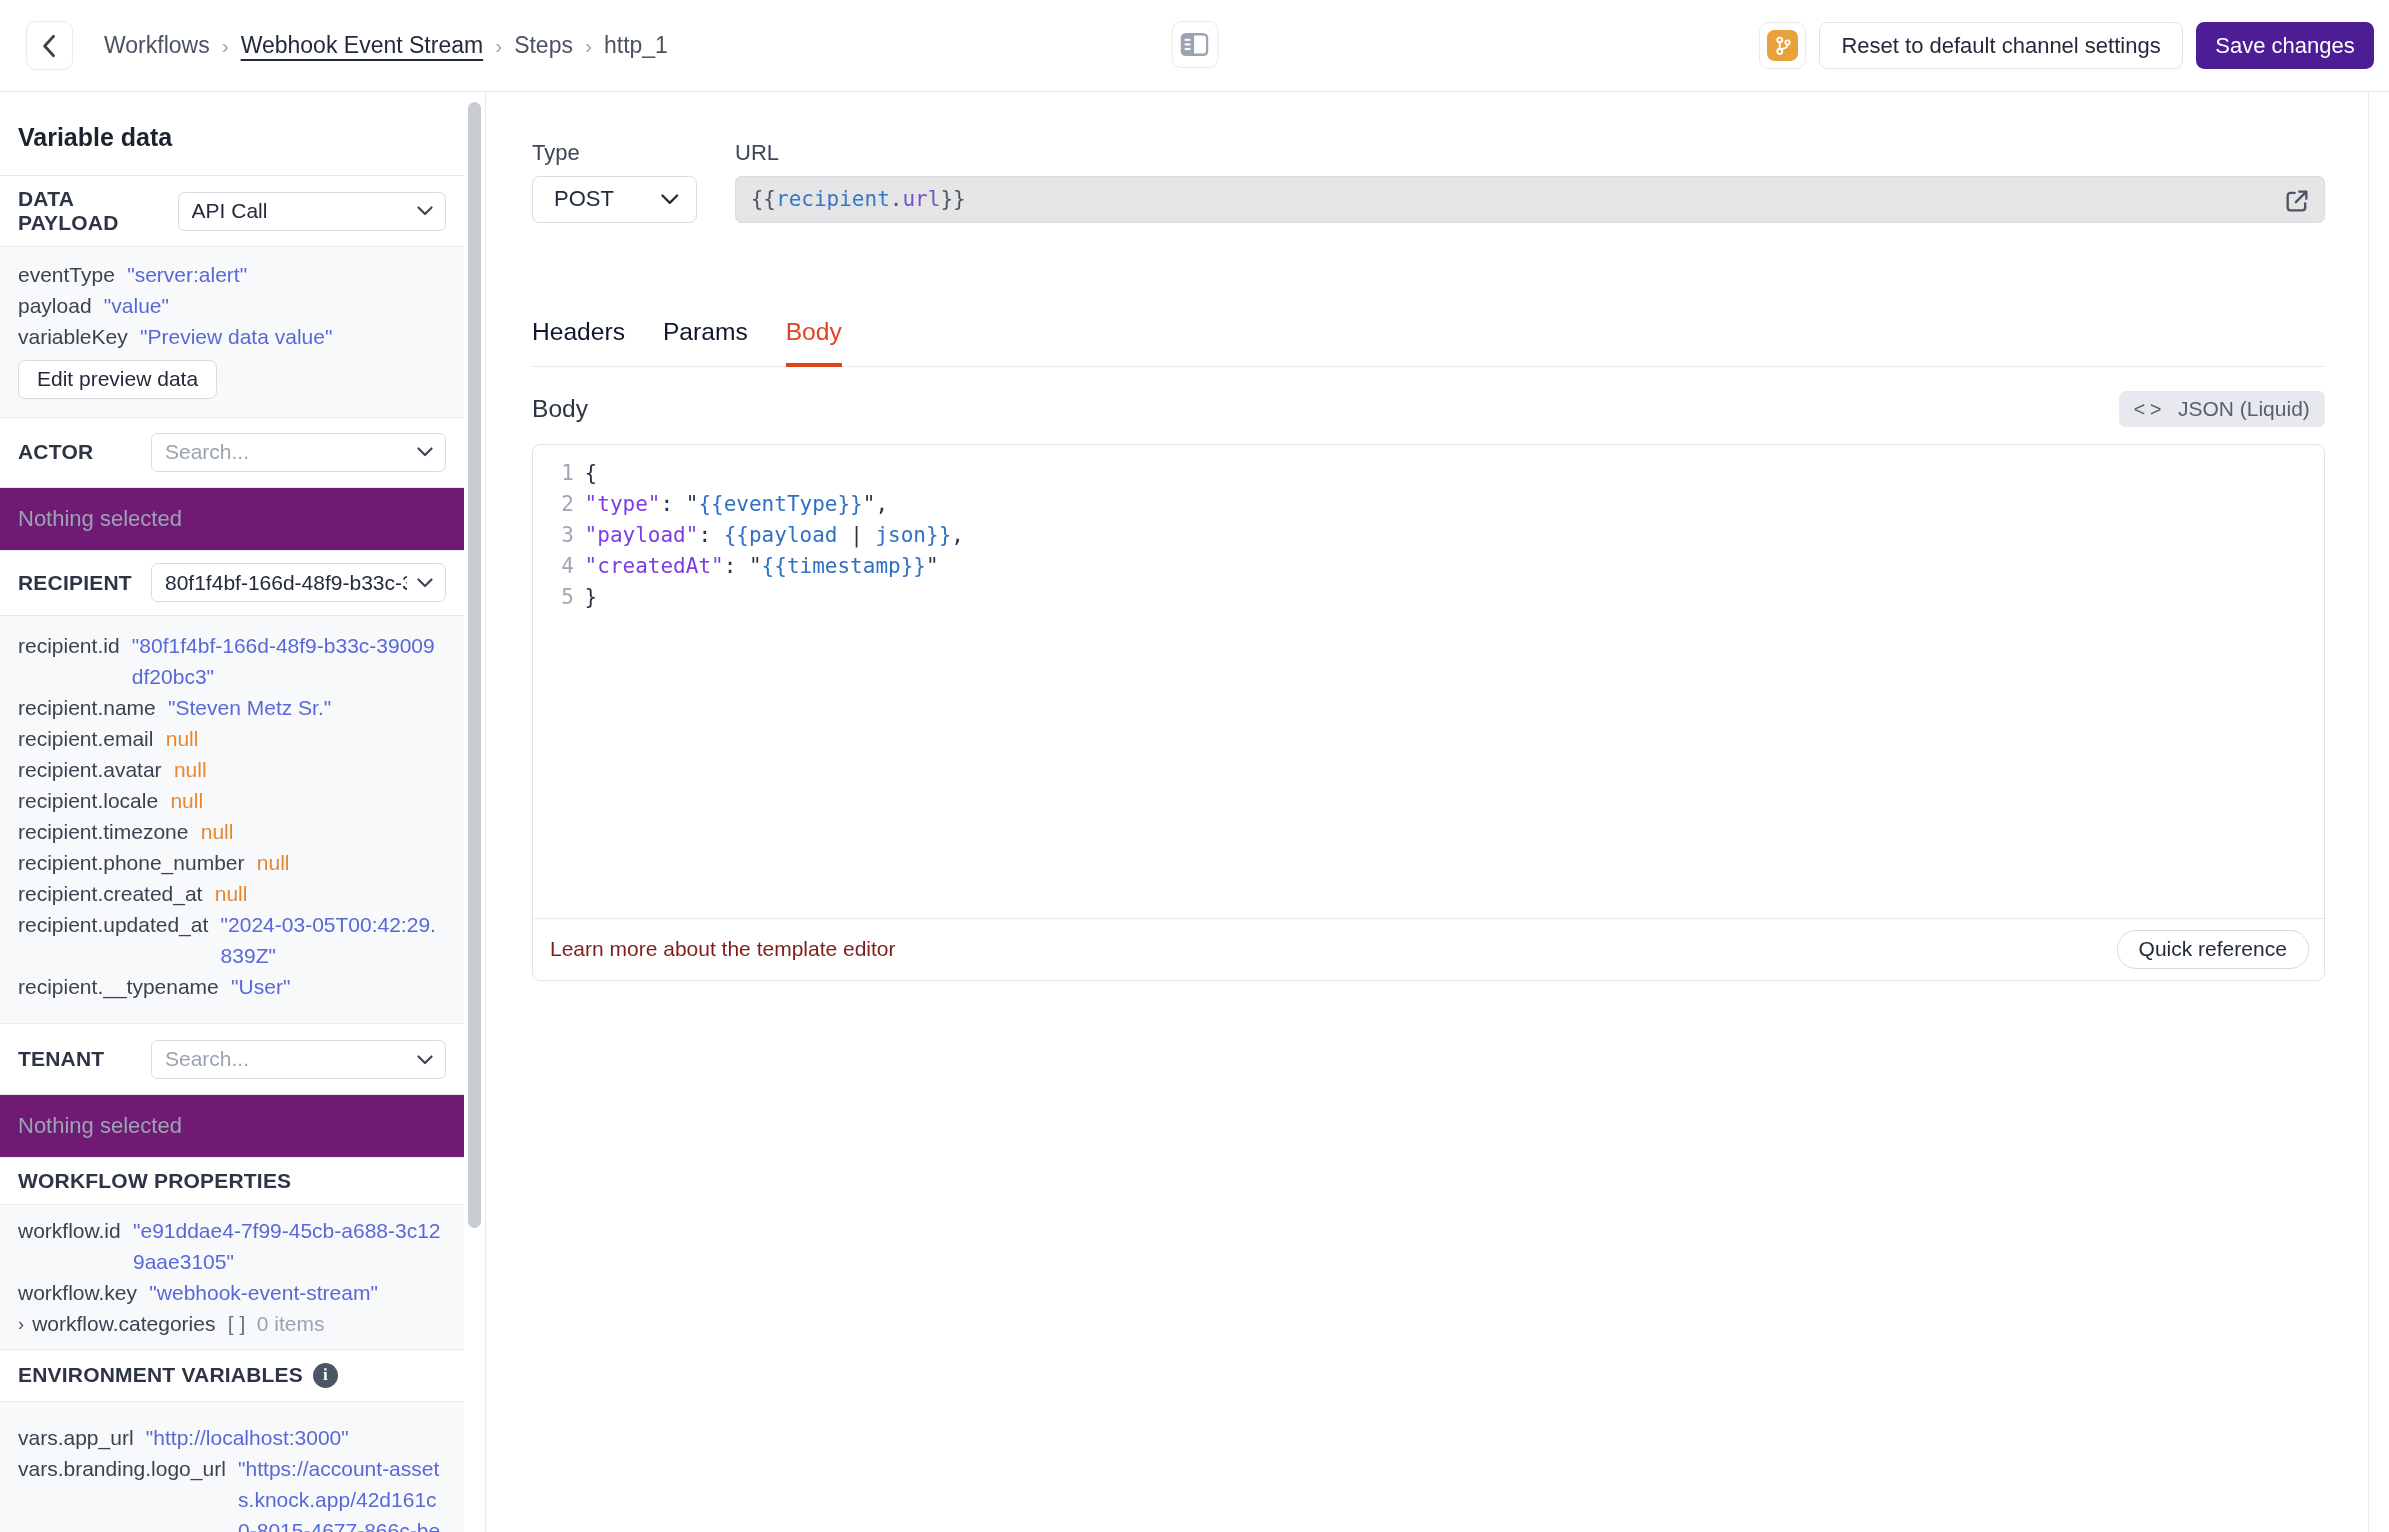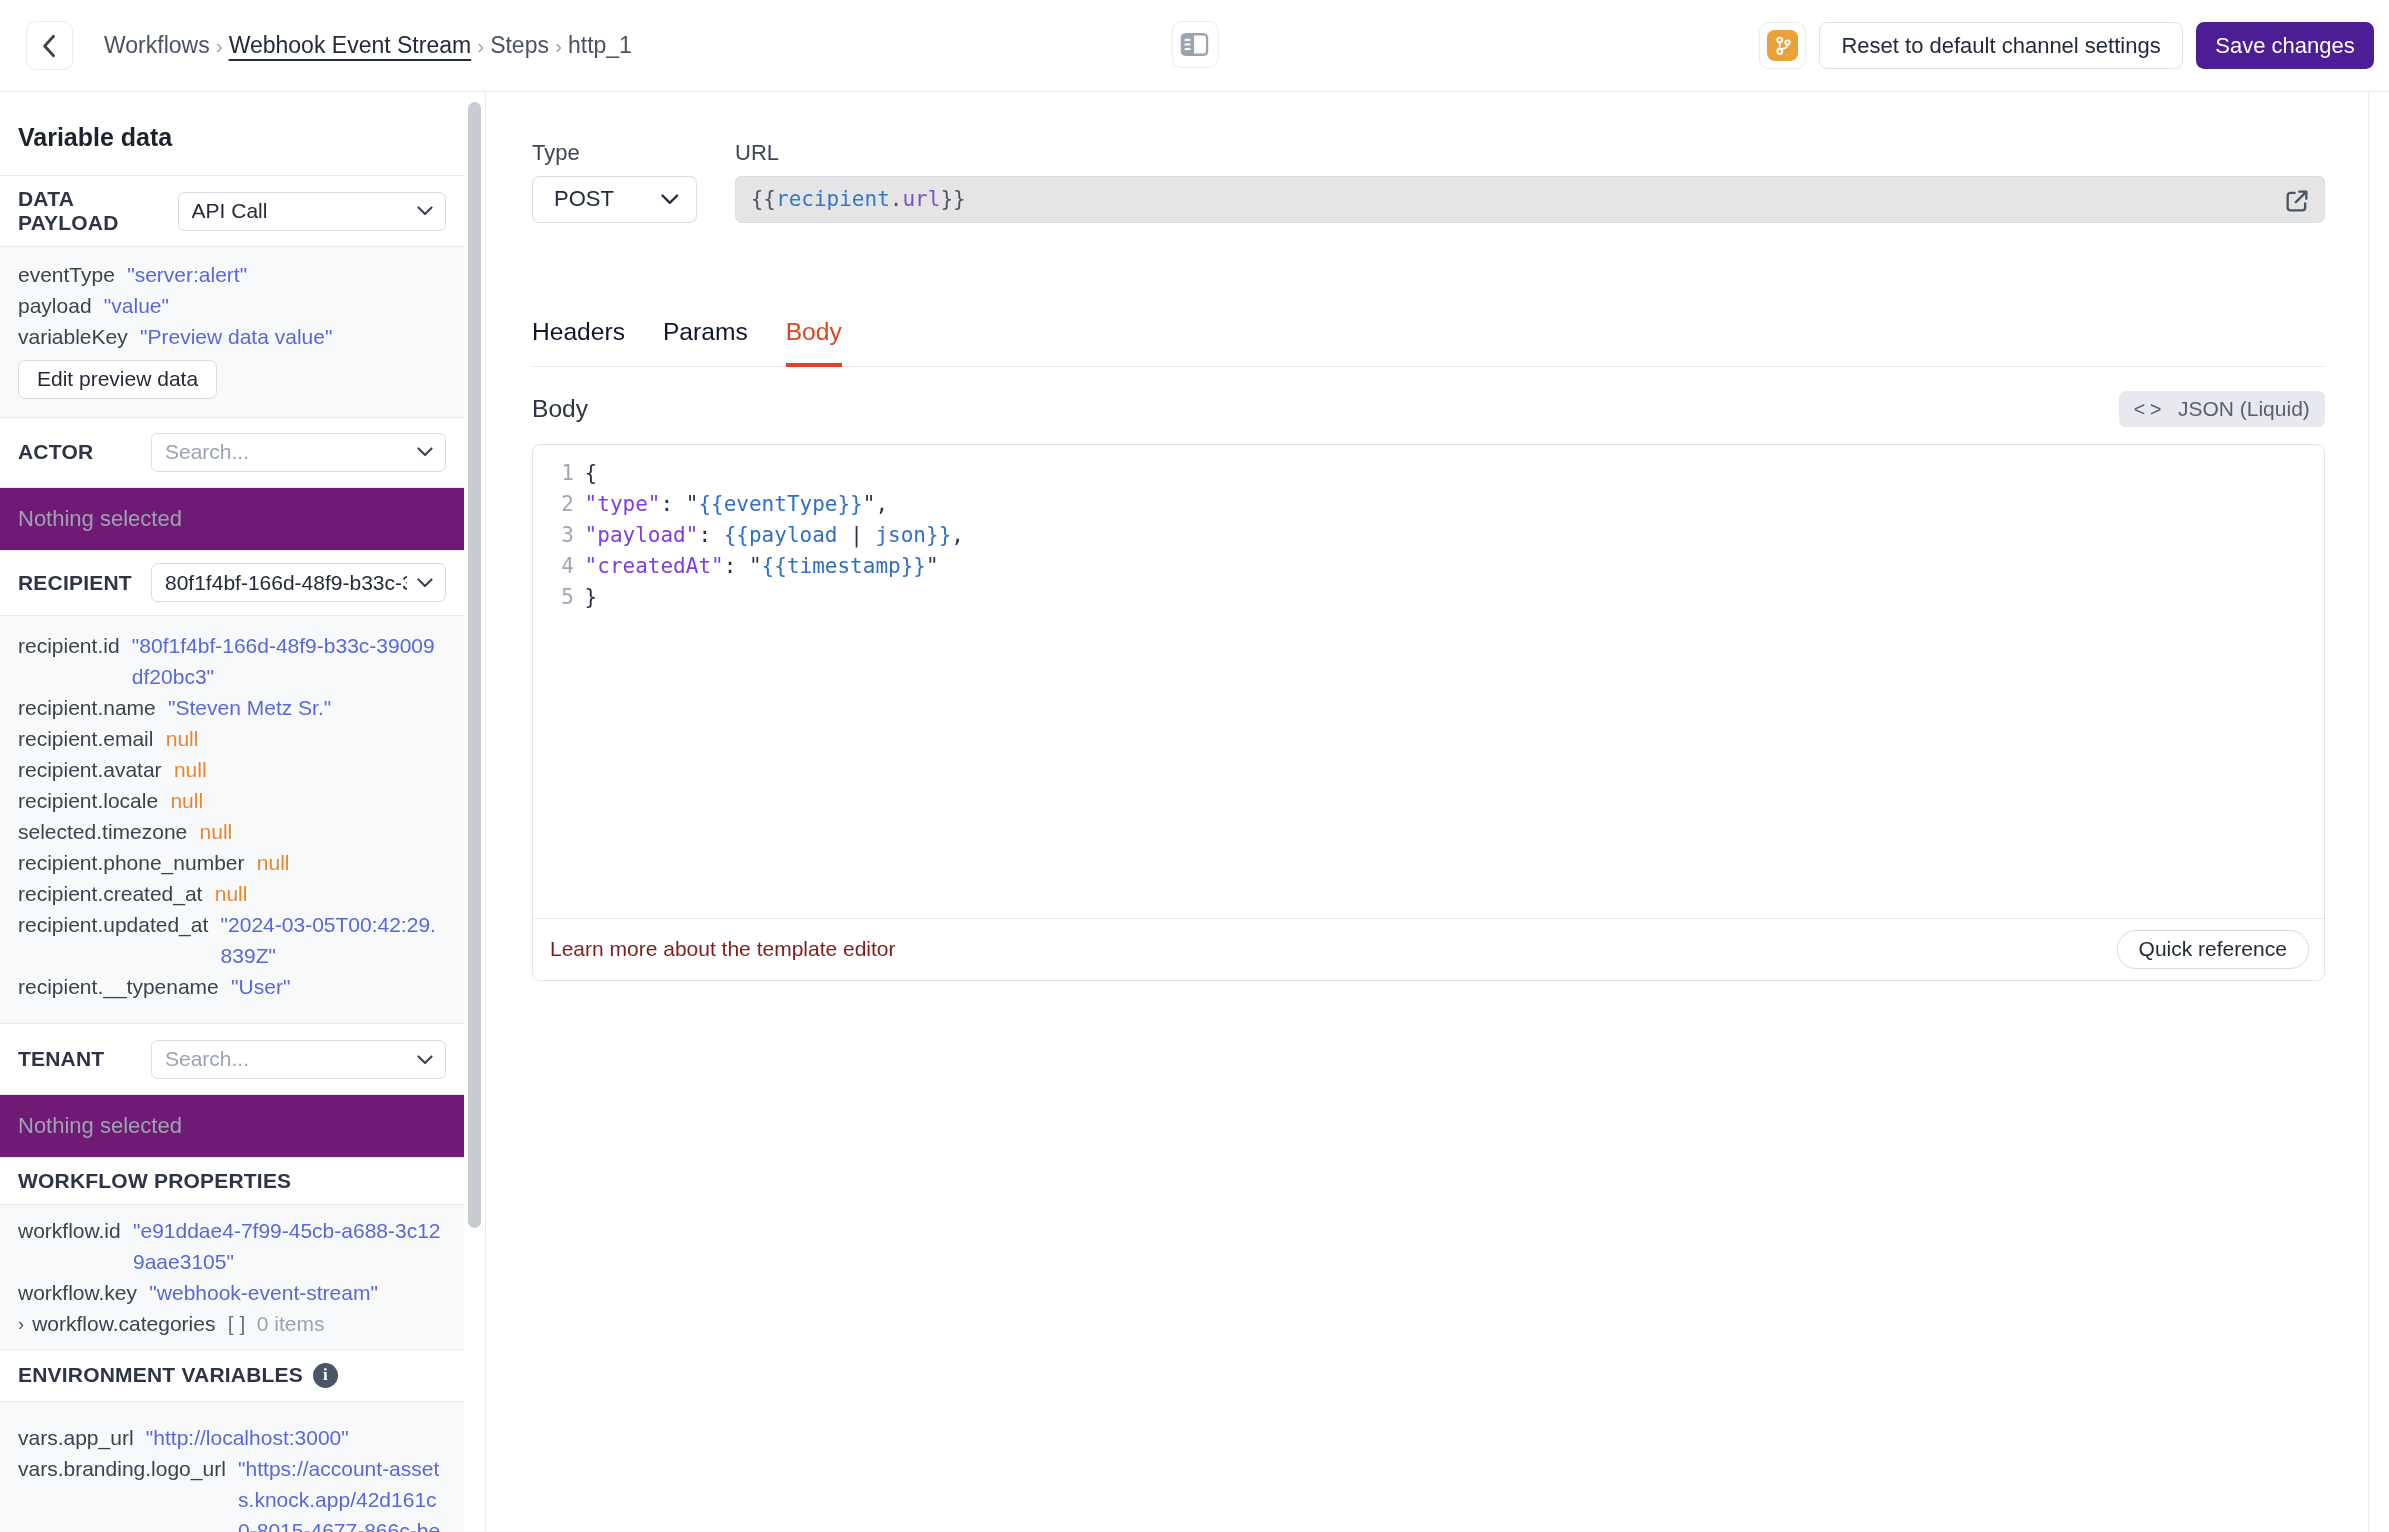--- a/index.html
+++ b/index.html
@@ -13,21 +13,21 @@
   
   .topbar {
     position: relative; height: 92px; display: flex; align-items: center;
     padding: 0 14.7px 0 26px; border-bottom: 0.8px solid #e8eaee; background: #fff;
   }
   .icon-btn {
     display: flex; align-items: center; justify-content: center;
     width: 47px; height: 49px; border: 1.2px solid #e8eaee; border-radius: 9.8px;
     background: #fff; cursor: pointer; flex-shrink: 0;
   }
-  .breadcrumb { display: flex; align-items: center; gap: 6px; margin-left: 31px; font-size: 23px; }
+  .breadcrumb { display: flex; align-items: center; gap: 12px; margin-left: 31px; font-size: 23px; }
   .crumb { color: #4a5362; text-decoration: none; }
   .crumb.current-flow { color: #232b3a; text-decoration: underline; text-underline-offset: 5.7px; text-decoration-thickness: 1.6px; }
   .crumb-sep { color: #9aa3b2; font-size: 21px; }
   .panel-toggle { position: absolute; left: 50%; top: 21px; transform: translateX(-50%); width: 47px; height: 47px; }
   .topbar-right { margin-left: auto; display: flex; align-items: center; gap: 13px; }
   .commit-btn { width: 47px; height: 47px; }
   .commit-badge {
     width: 31px; height: 31px; border-radius: 7.4px; background: #e9a23b;
     display: flex; align-items: center; justify-content: center;
   }
@@ -254,21 +254,21 @@
             </div>
             <div class="kv-row">
               <span class="kv-key">recipient.avatar</span>
               <span class="kv-val null">null</span>
             </div>
             <div class="kv-row">
               <span class="kv-key">recipient.locale</span>
               <span class="kv-val null">null</span>
             </div>
             <div class="kv-row">
-              <span class="kv-key">selected.timezone</span>
+              <span class="kv-key">recipient.timezone</span>
               <span class="kv-val null">null</span>
             </div>
             <div class="kv-row">
               <span class="kv-key">recipient.phone_number</span>
               <span class="kv-val null">null</span>
             </div>
             <div class="kv-row">
               <span class="kv-key">recipient.created_at</span>
               <span class="kv-val null">null</span>
             </div>

